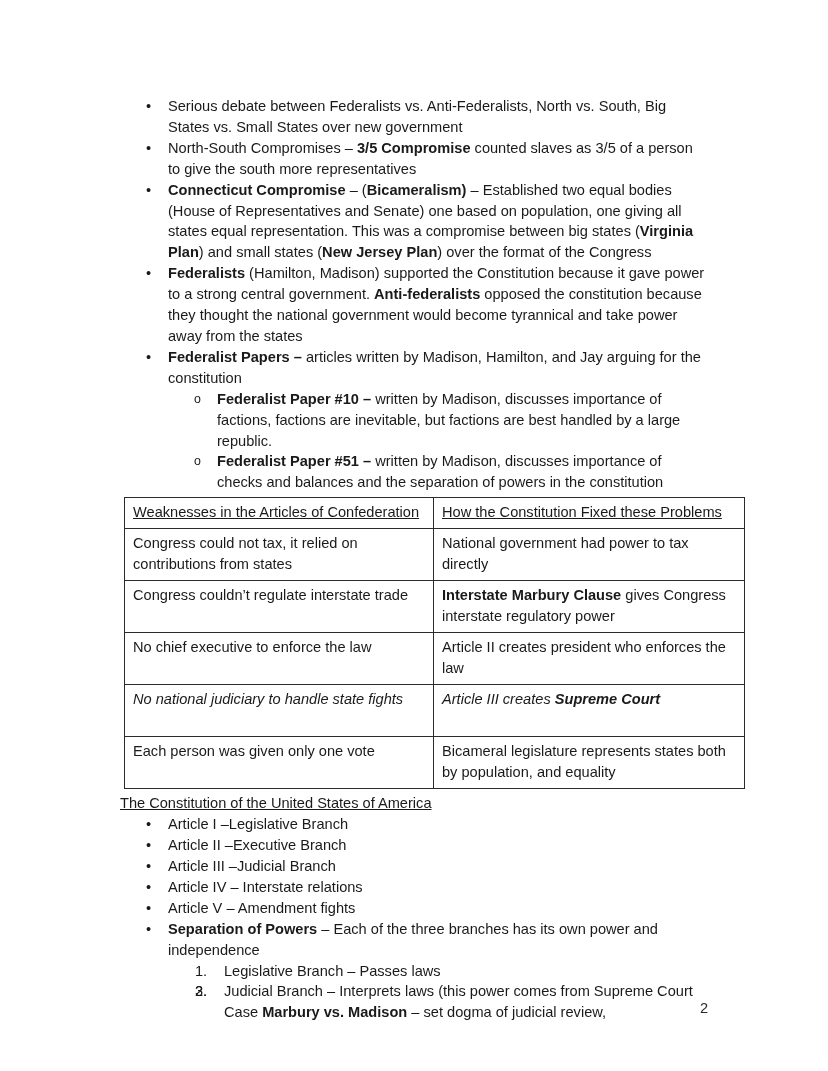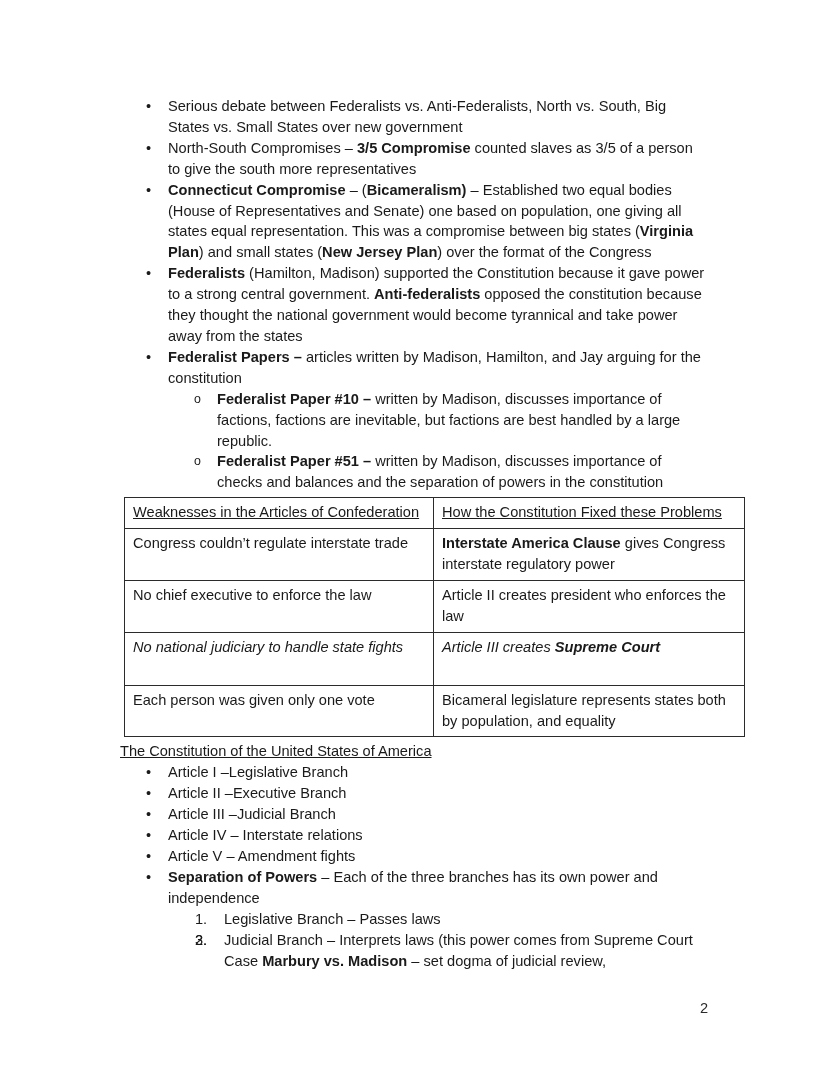--- a/index.html
+++ b/index.html
@@ -168,22 +168,26 @@
         </li>
       </ul>
 
     <table class="fixes" id="fixes-table">
       <tbody id="fixes-body">
           <tr>
             <td class="c1"><span class="u">Weaknesses in the Articles of Confederation</span></td>
             <td class="c2"><span class="u">How the Constitution Fixed these Problems</span></td>
           </tr>
           <tr>
+            <td class="c1">Congress could not tax, it relied on contributions from states</td>
+            <td class="c2">National government had power to tax directly</td>
+          </tr>
+          <tr>
             <td class="c1">Congress couldn’t regulate interstate trade</td>
-            <td class="c2"><b>Interstate America Clause</b> gives Congress interstate regulatory power</td>
+            <td class="c2"><b>Interstate Marbury Clause</b> gives Congress interstate regulatory power</td>
           </tr>
           <tr>
             <td class="c1">No chief executive to enforce the law</td>
             <td class="c2">Article II creates president who enforces the law</td>
           </tr>
           <tr>
             <td class="c1 tall">No national judiciary to handle state fights</td>
             <td class="c2 tall">Article III creates <b>Supreme Court</b></td>
           </tr>
           <tr>

